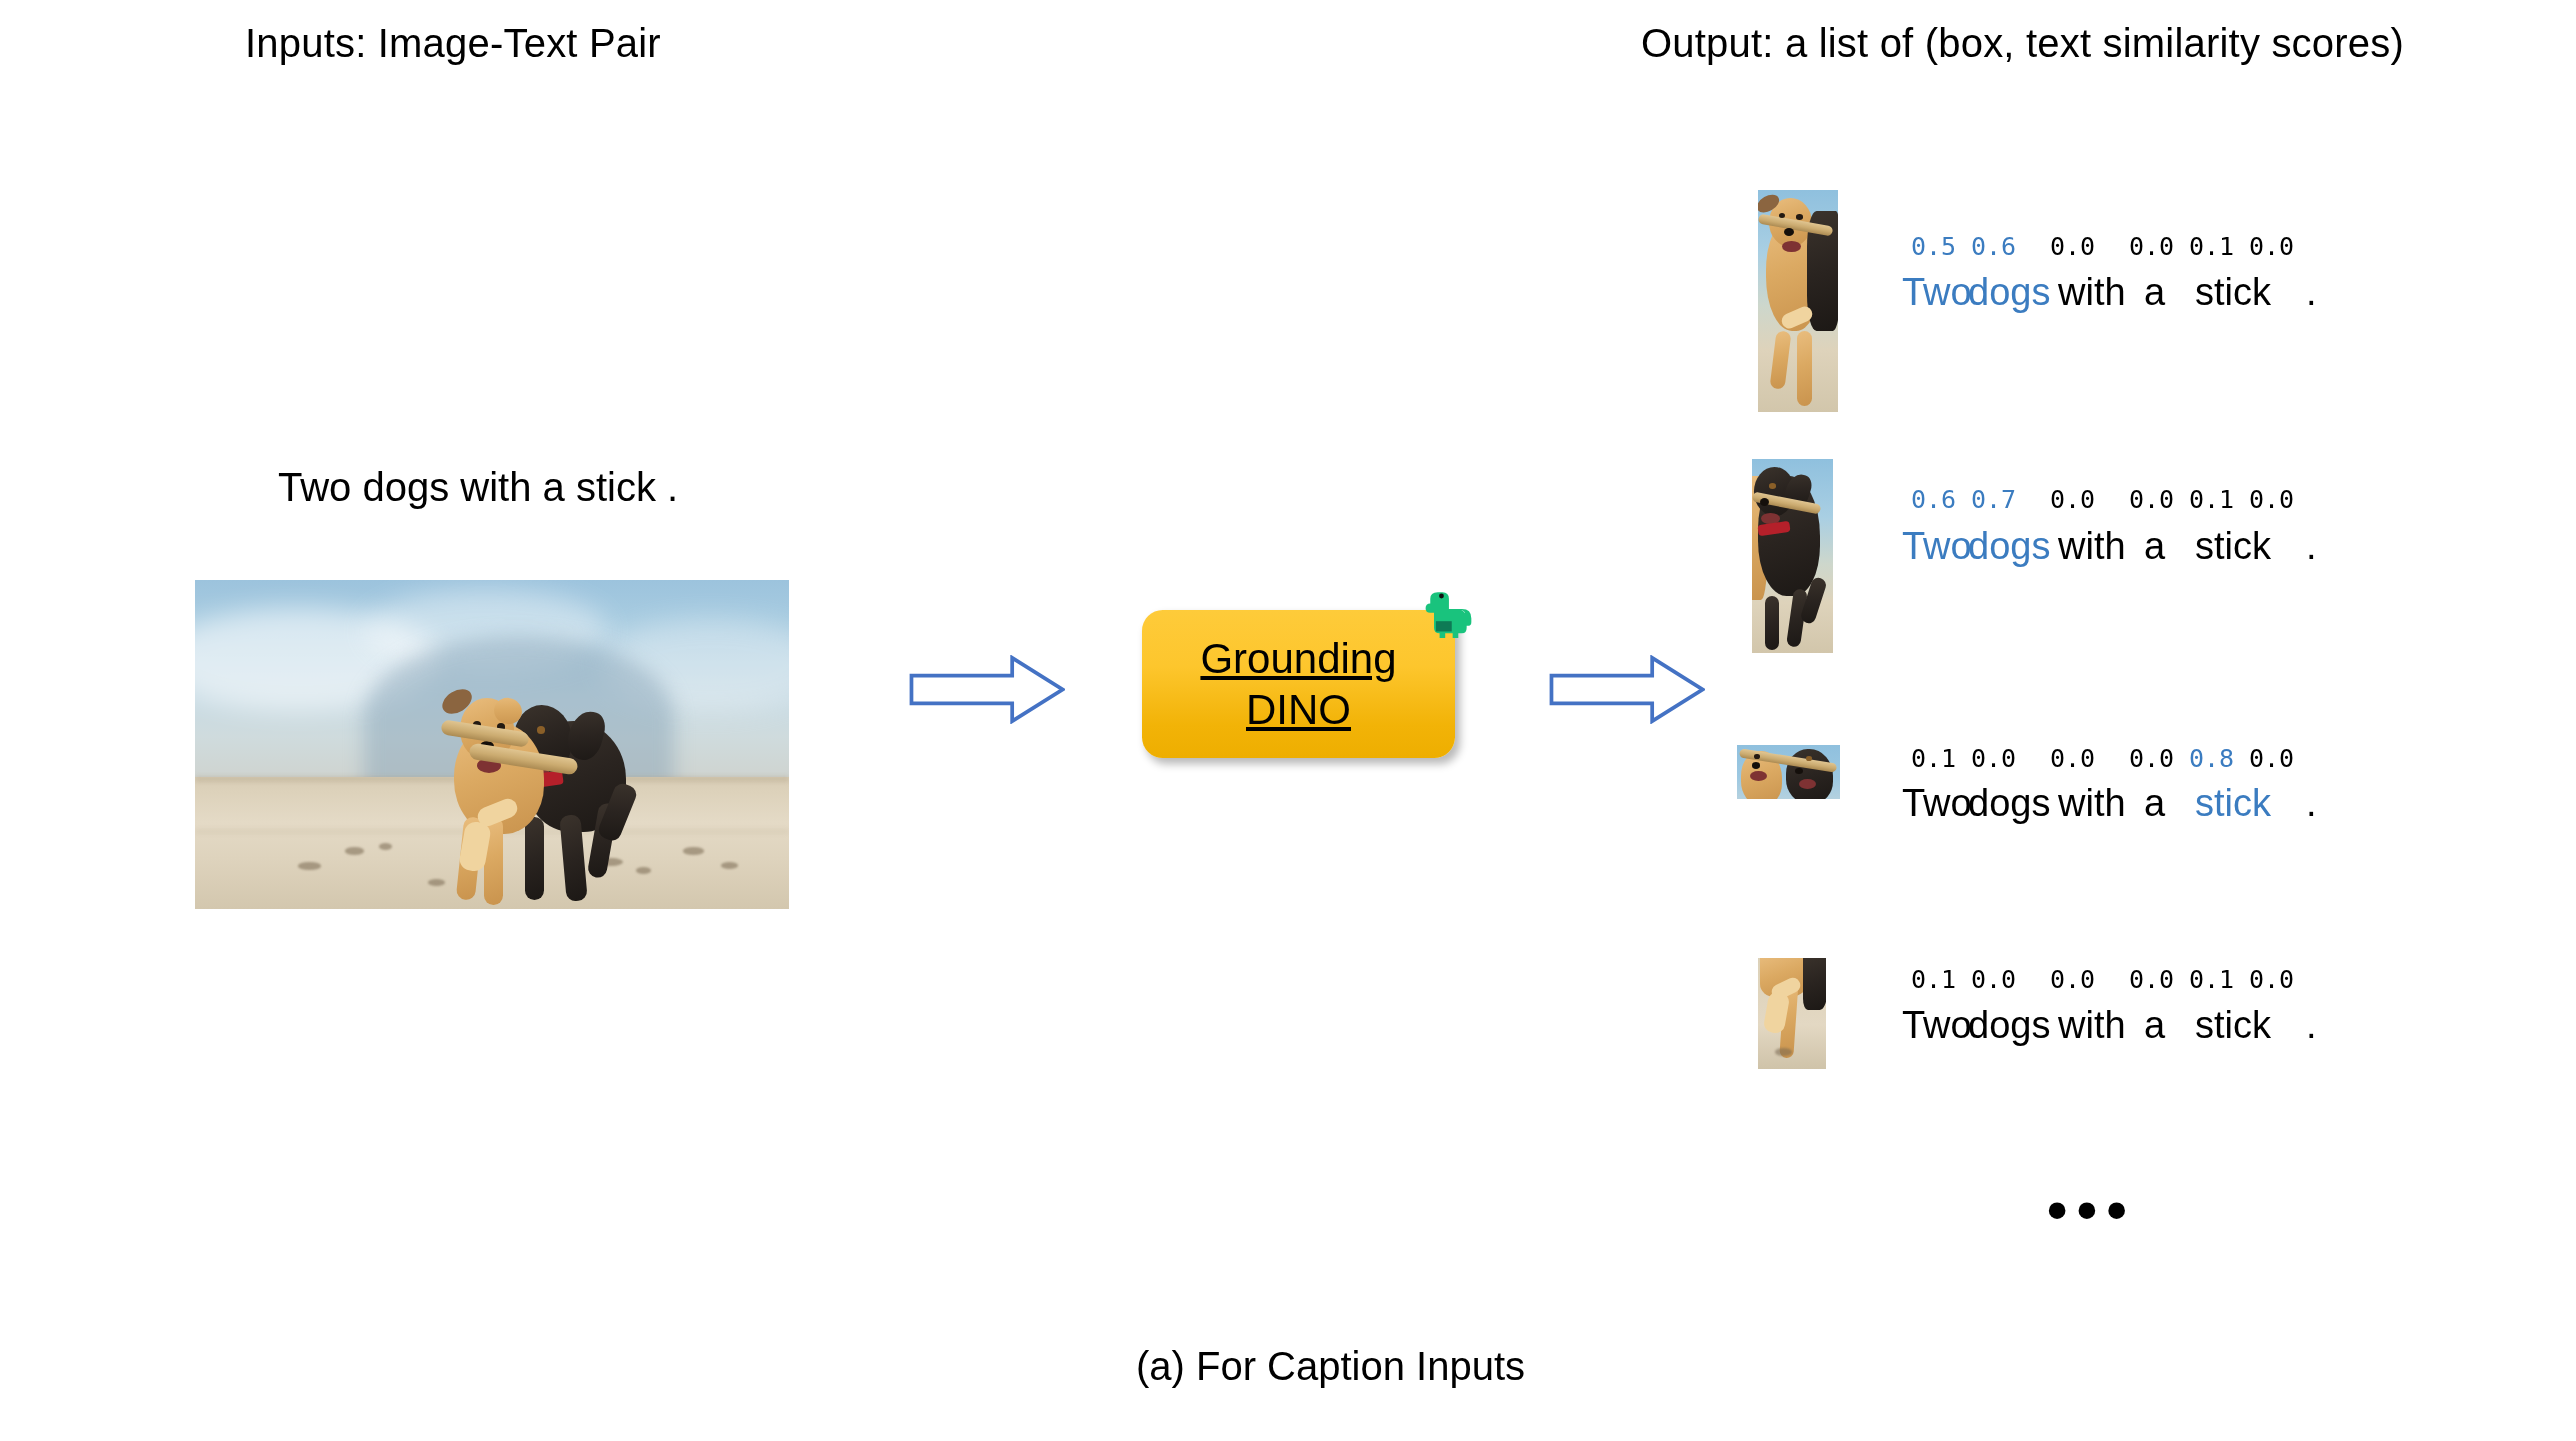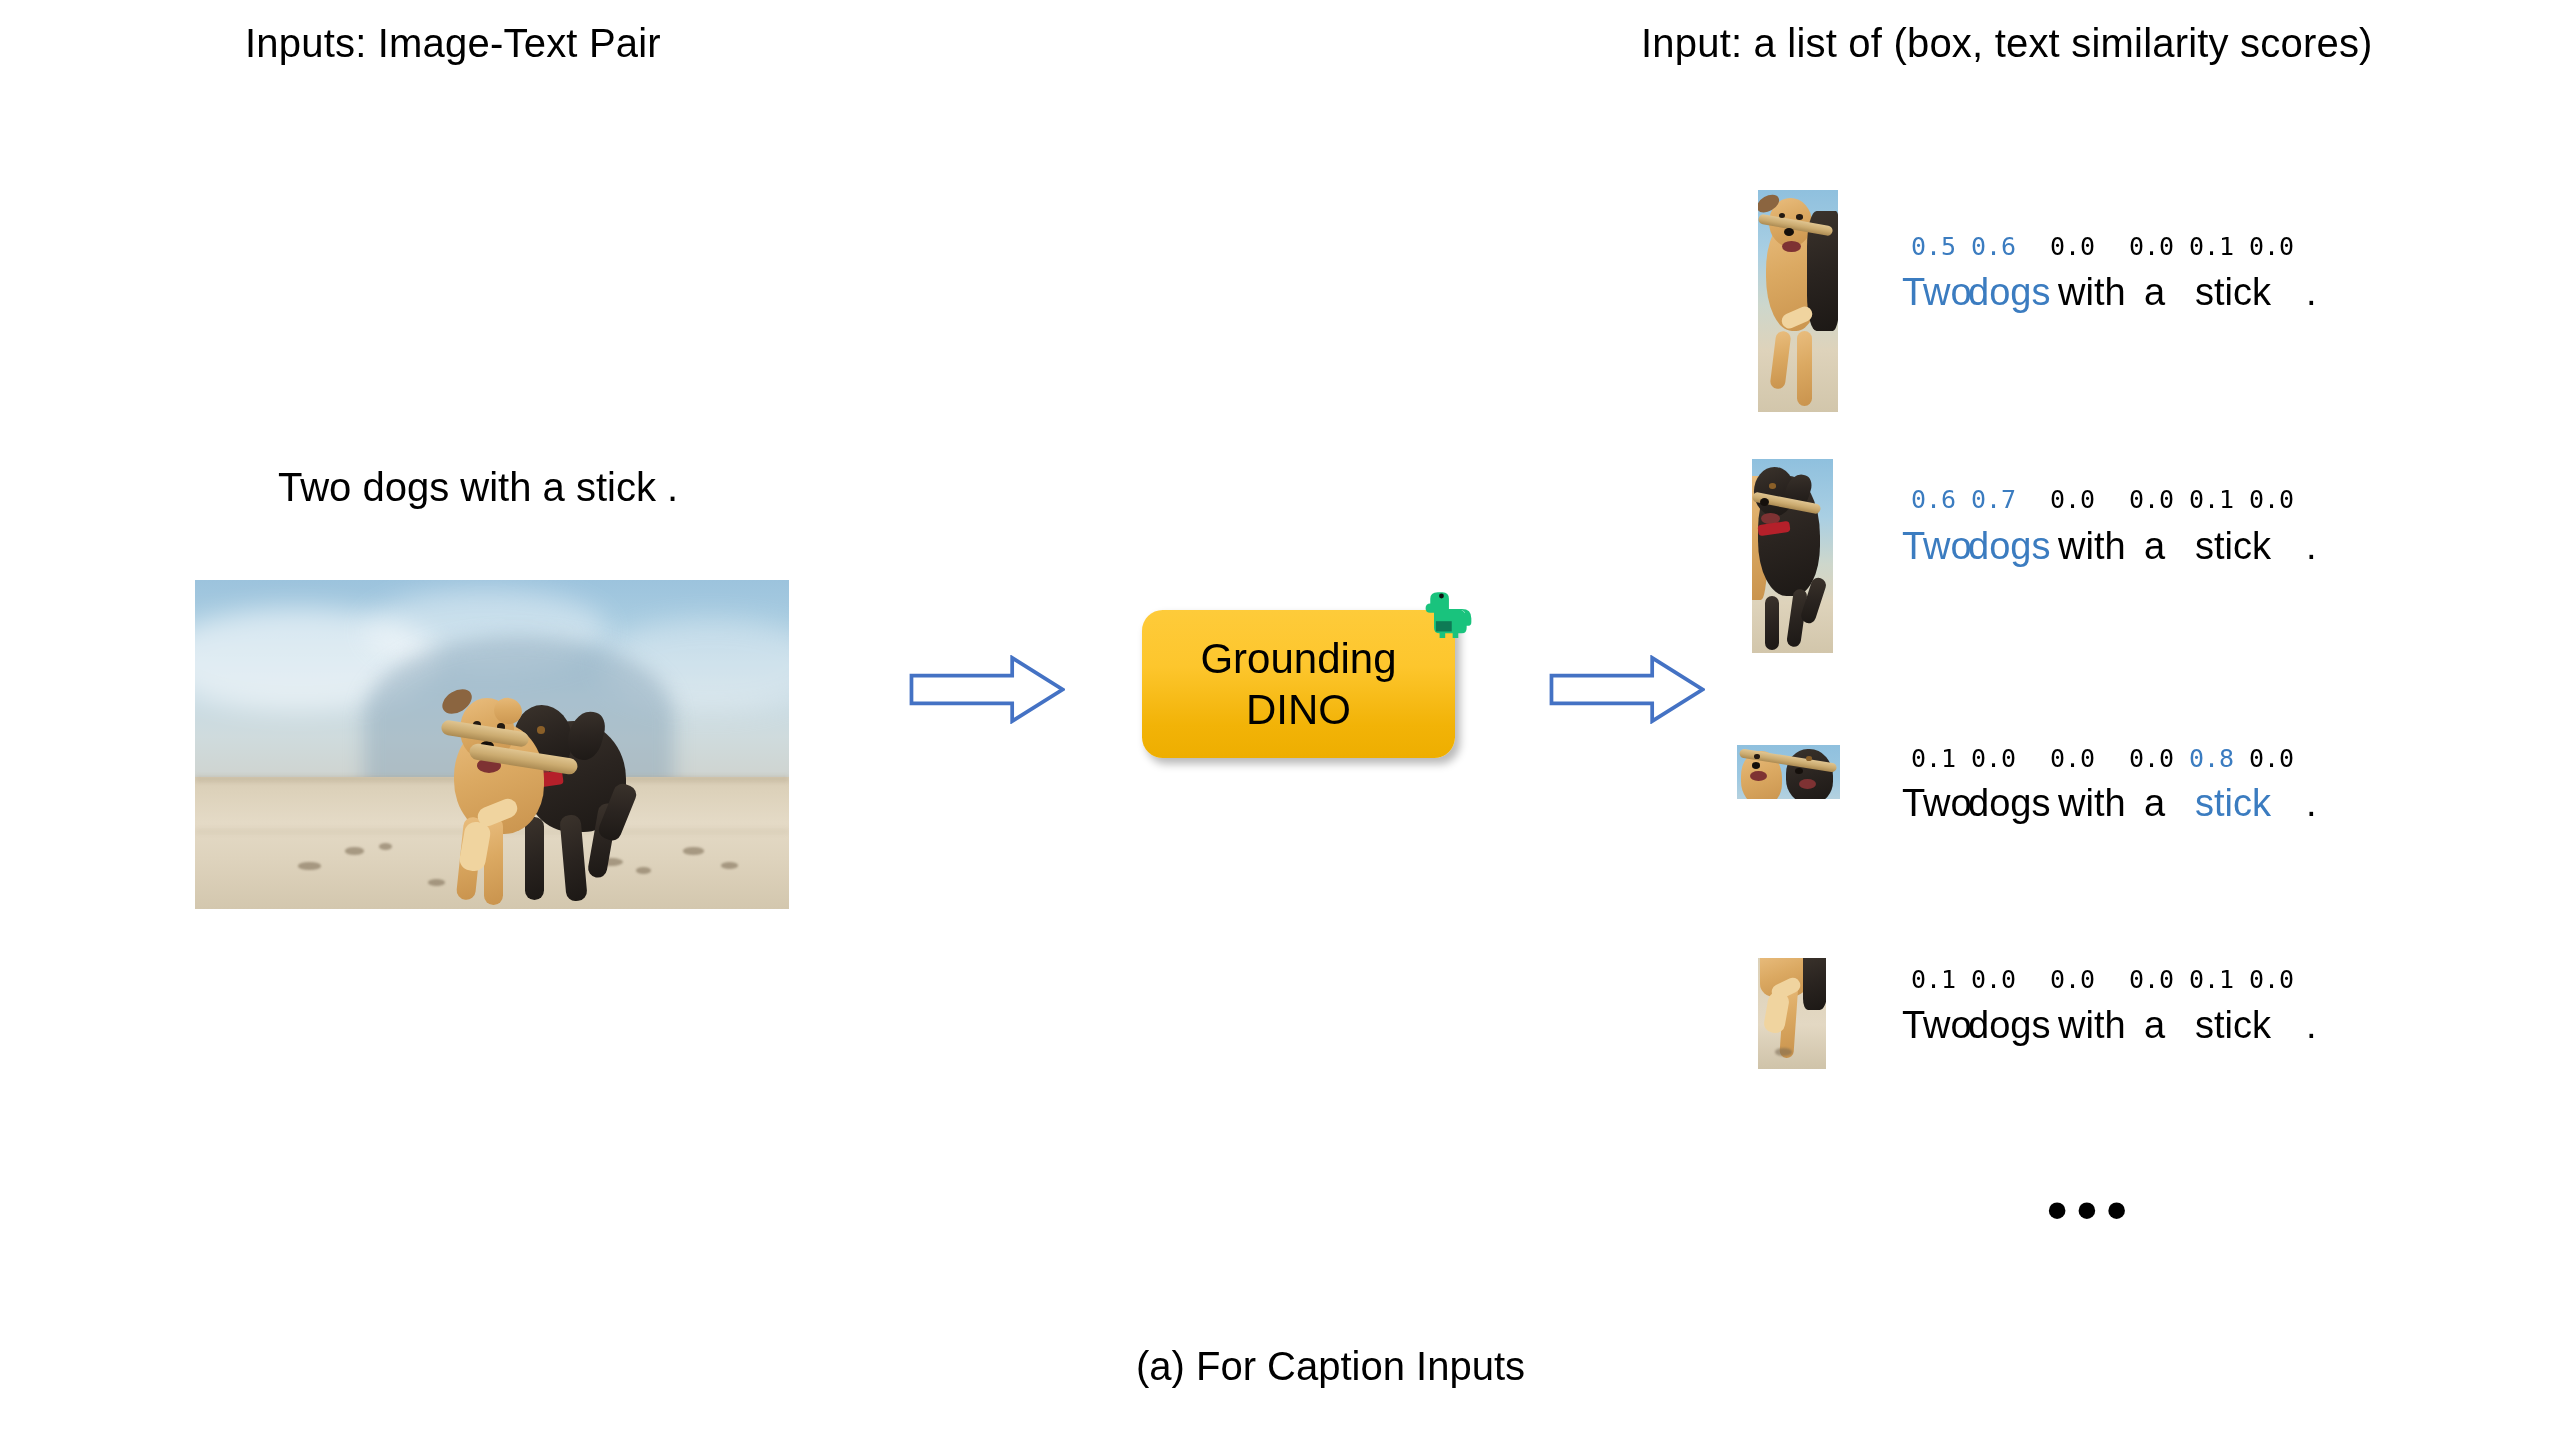--- a/index.html
+++ b/index.html
@@ -45,39 +45,39 @@
   .mouth{position:absolute;background:#7e3233;border-radius:50%;}
 
   
   .arrow svg{display:block;}
 
   
   .dinobox{
     position:absolute;border-radius:20.7px;
     background:linear-gradient(180deg,#fecb3a 0%,#fdc62d 38%,#f2b307 78%,#eeae00 100%);
     box-shadow:4.7px 5.6px 8.4px rgba(0,0,0,.28);
-    display:flex;flex-direction:column;align-items:center;justify-content:center;
+    display:flex;flex-direction:column;align-items:center;justify-content:center;text-decoration:underline;
   }
   .dinobox span{
     font-size:42px;line-height:1.22;color:#000;white-space:nowrap;
   }
 
   
   .thumb{position:absolute;overflow:hidden;background:#9dc6e0;}
   .scores{position:absolute;white-space:pre;font-family:"DejaVu Sans Mono","Liberation Mono",monospace;
           font-size:25px;letter-spacing:0px;color:#000;}
   .sent{position:absolute;white-space:pre;font-size:38px;color:#000;}
   .dots{position:absolute;font-size:58px;font-weight:bold;letter-spacing:9.4px;color:#000;line-height:1;}
 </style>
 </head>
 <body>
 
 <div class="abs hdr" style="left:245px;top:20.7px;">Inputs: Image-Text Pair</div>
 
-<div class="abs hdr" style="left:1641px;top:20.7px;">Input: a list of (box, text similarity scores)</div>
+<div class="abs hdr" style="left:1641px;top:20.7px;">Output: a list of (box, text similarity scores)</div>
 
 <div class="abs caption-text" style="left:278px;top:465px;">Two dogs with a stick .</div>
 
 <div class="photo" style="left:195px;top:580px;width:594px;height:329px;">
   <div class="sky"></div>
   <div class="cloudA" style="left:-38px;top:28px;width:282px;height:103px;"></div>
   <div class="cloudA" style="left:169px;top:9.4px;width:244px;height:84px;opacity:.7;"></div>
   <div class="cloudA" style="left:404px;top:38px;width:225px;height:94px;opacity:.55;"></div>
   <div class="hill" style="left:169px;top:56px;width:310px;height:160px;"></div>
   <div class="sand"></div>

